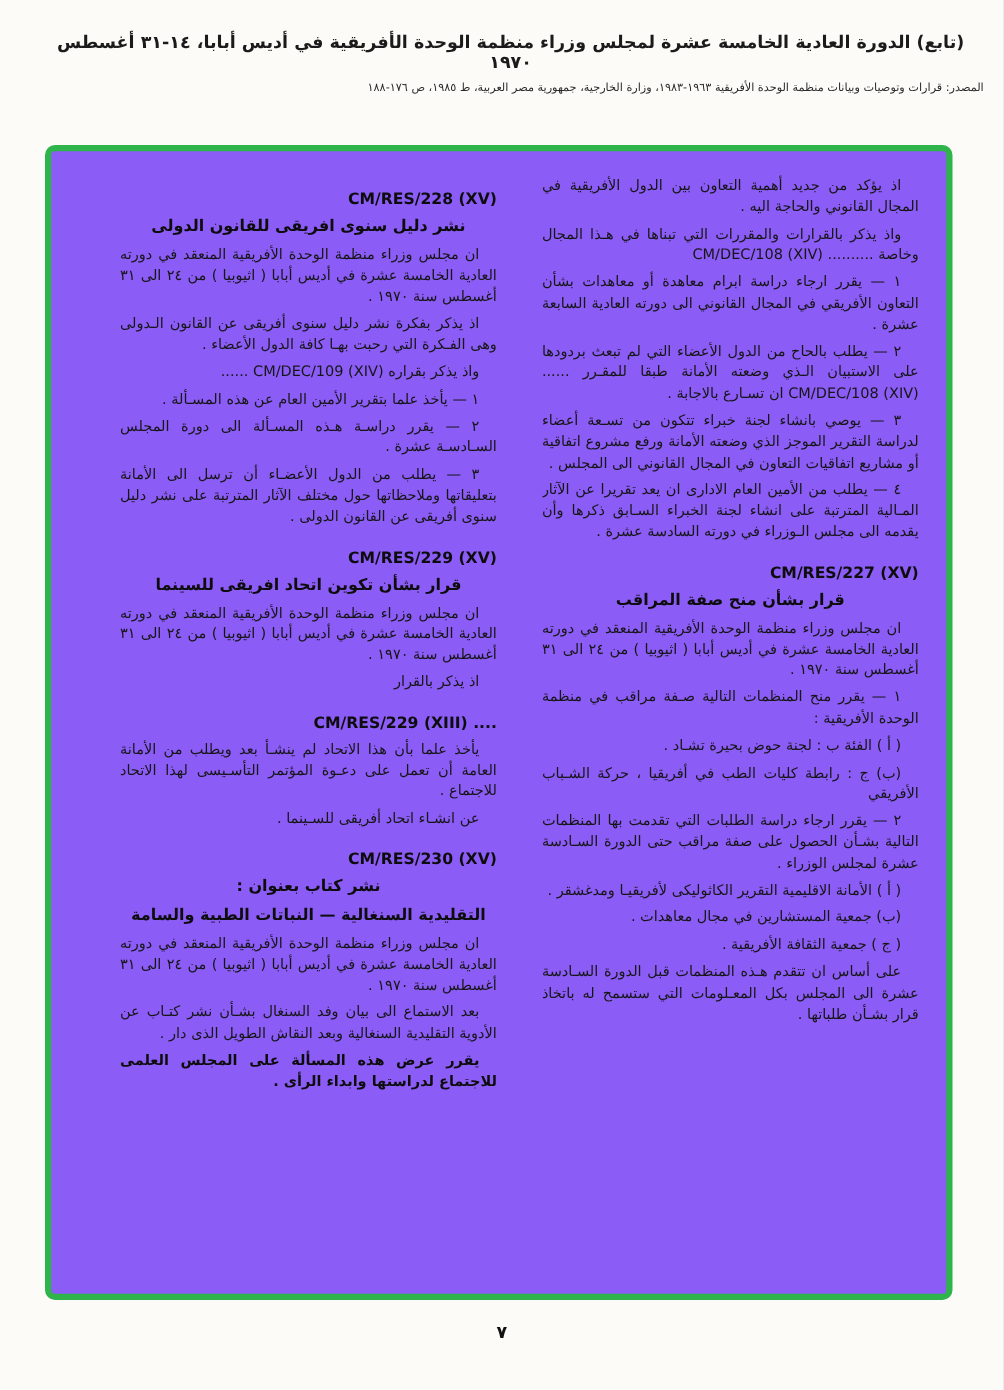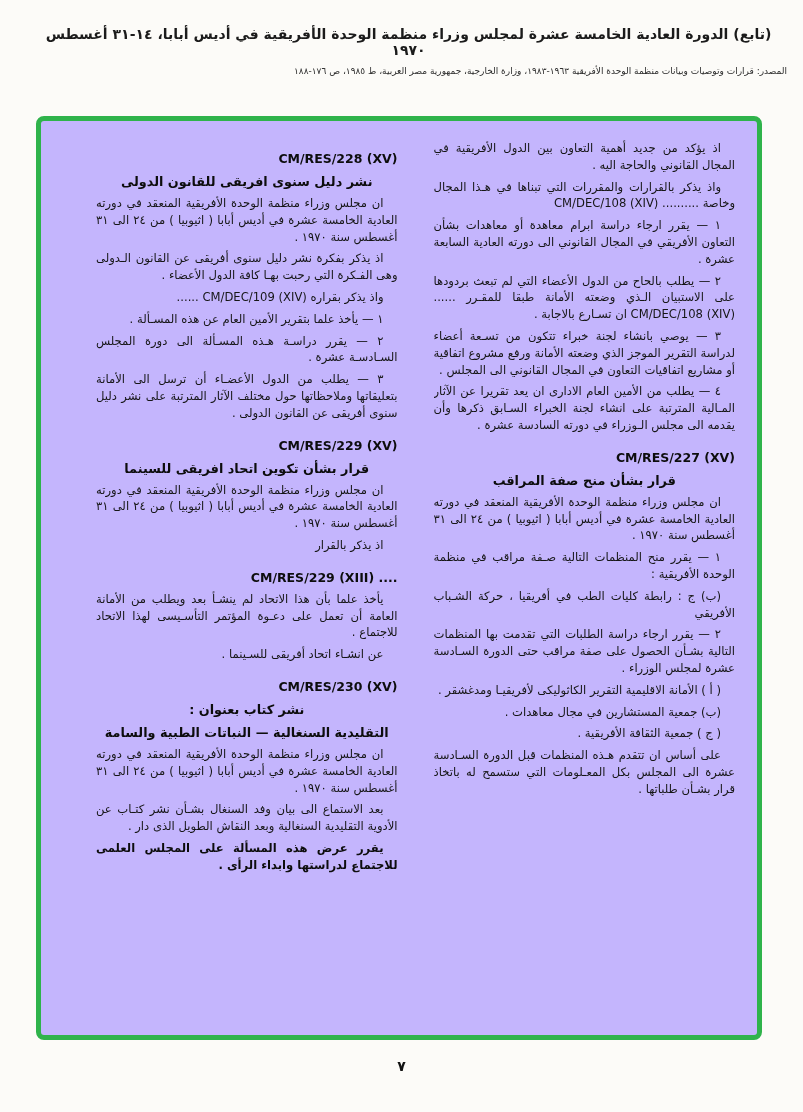--- a/index.html
+++ b/index.html
@@ -31,21 +31,21 @@
     font-size:9px;
     color:#2a2a2a;
   }
   .frame{
     position:absolute;
     left:36px;top:116px;
     width:726px;height:924px;
     border:5px solid #2fb34b;
     border-radius:8px;
     box-sizing:border-box;
-    background:#c4b5fd;
+    background:#8b5cf6;
     overflow:hidden;
     padding-left:33px;
   }
   .columns{
     direction:rtl;
     display:flex;
     gap:36px;
     padding:14px 22px 10px 22px;
     height:100%;
     box-sizing:border-box;
@@ -101,20 +101,21 @@
           <div class="block para">اذ يؤكد من جديد أهمية التعاون بين الدول الأفريقية في المجال القانوني والحاجة اليه .</div>
           <div class="block para">واذ يذكر بالقرارات والمقررات التي تبناها في هـذا المجال وخاصة .......... CM/DEC/108 (XIV)</div>
           <div class="block para">١ — يقرر ارجاء دراسة ابرام معاهدة أو معاهدات بشأن التعاون الأفريقي في المجال القانوني الى دورته العادية السابعة عشرة .</div>
           <div class="block para">٢ — يطلب بالحاح من الدول الأعضاء التي لم تبعث بردودها على الاستبيان الـذي وضعته الأمانة طبقا للمقـرر ...... CM/DEC/108 (XIV) ان تسـارع بالاجابة .</div>
           <div class="block para">٣ — يوصي بانشاء لجنة خبراء تتكون من تسـعة أعضاء لدراسة التقرير الموجز الذي وضعته الأمانة ورفع مشروع اتفاقية أو مشاريع اتفاقيات التعاون في المجال القانوني الى المجلس .</div>
           <div class="block para">٤ — يطلب من الأمين العام الادارى ان يعد تقريرا عن الآثار المـالية المترتبة على انشاء لجنة الخبراء السـابق ذكرها وأن يقدمه الى مجلس الـوزراء في دورته السادسة عشرة .</div>
           <div class="block code">CM/RES/227 (XV)</div>
           <div class="block heading">قرار بشأن منح صفة المراقب</div>
           <div class="block para">ان مجلس وزراء منظمة الوحدة الأفريقية المنعقد في دورته العادية الخامسة عشرة في أديس أبابا ( اثيوبيا ) من ٢٤ الى ٣١ أغسطس سنة ١٩٧٠ .</div>
           <div class="block para">١ — يقرر منح المنظمات التالية صـفة مراقب في منظمة الوحدة الأفريقية :</div>
+          <div class="block para">( أ ) الفئة ب : لجنة حوض بحيرة تشـاد .</div>
           <div class="block para">(ب) ج : رابطة كليات الطب في أفريقيا ، حركة الشـباب الأفريقي</div>
           <div class="block para">٢ — يقرر ارجاء دراسة الطلبات التي تقدمت بها المنظمات التالية بشـأن الحصول على صفة مراقب حتى الدورة السـادسة عشرة لمجلس الوزراء .</div>
           <div class="block para">( أ ) الأمانة الاقليمية التقرير الكاثوليكى لأفريقيـا ومدغشقر .</div>
           <div class="block para">(ب) جمعية المستشارين في مجال معاهدات .</div>
           <div class="block para">( ج ) جمعية الثقافة الأفريقية .</div>
           <div class="block para">على أساس ان تتقدم هـذه المنظمات قبل الدورة السـادسة عشرة الى المجلس بكل المعـلومات التي ستسمح له باتخاذ قرار بشـأن طلباتها .</div>
         </div>
       <div class="col" id="col-left">
           <div class="block code">CM/RES/228 (XV)</div>
           <div class="block heading">نشر دليل سنوى افريقى للقانون الدولى</div>

